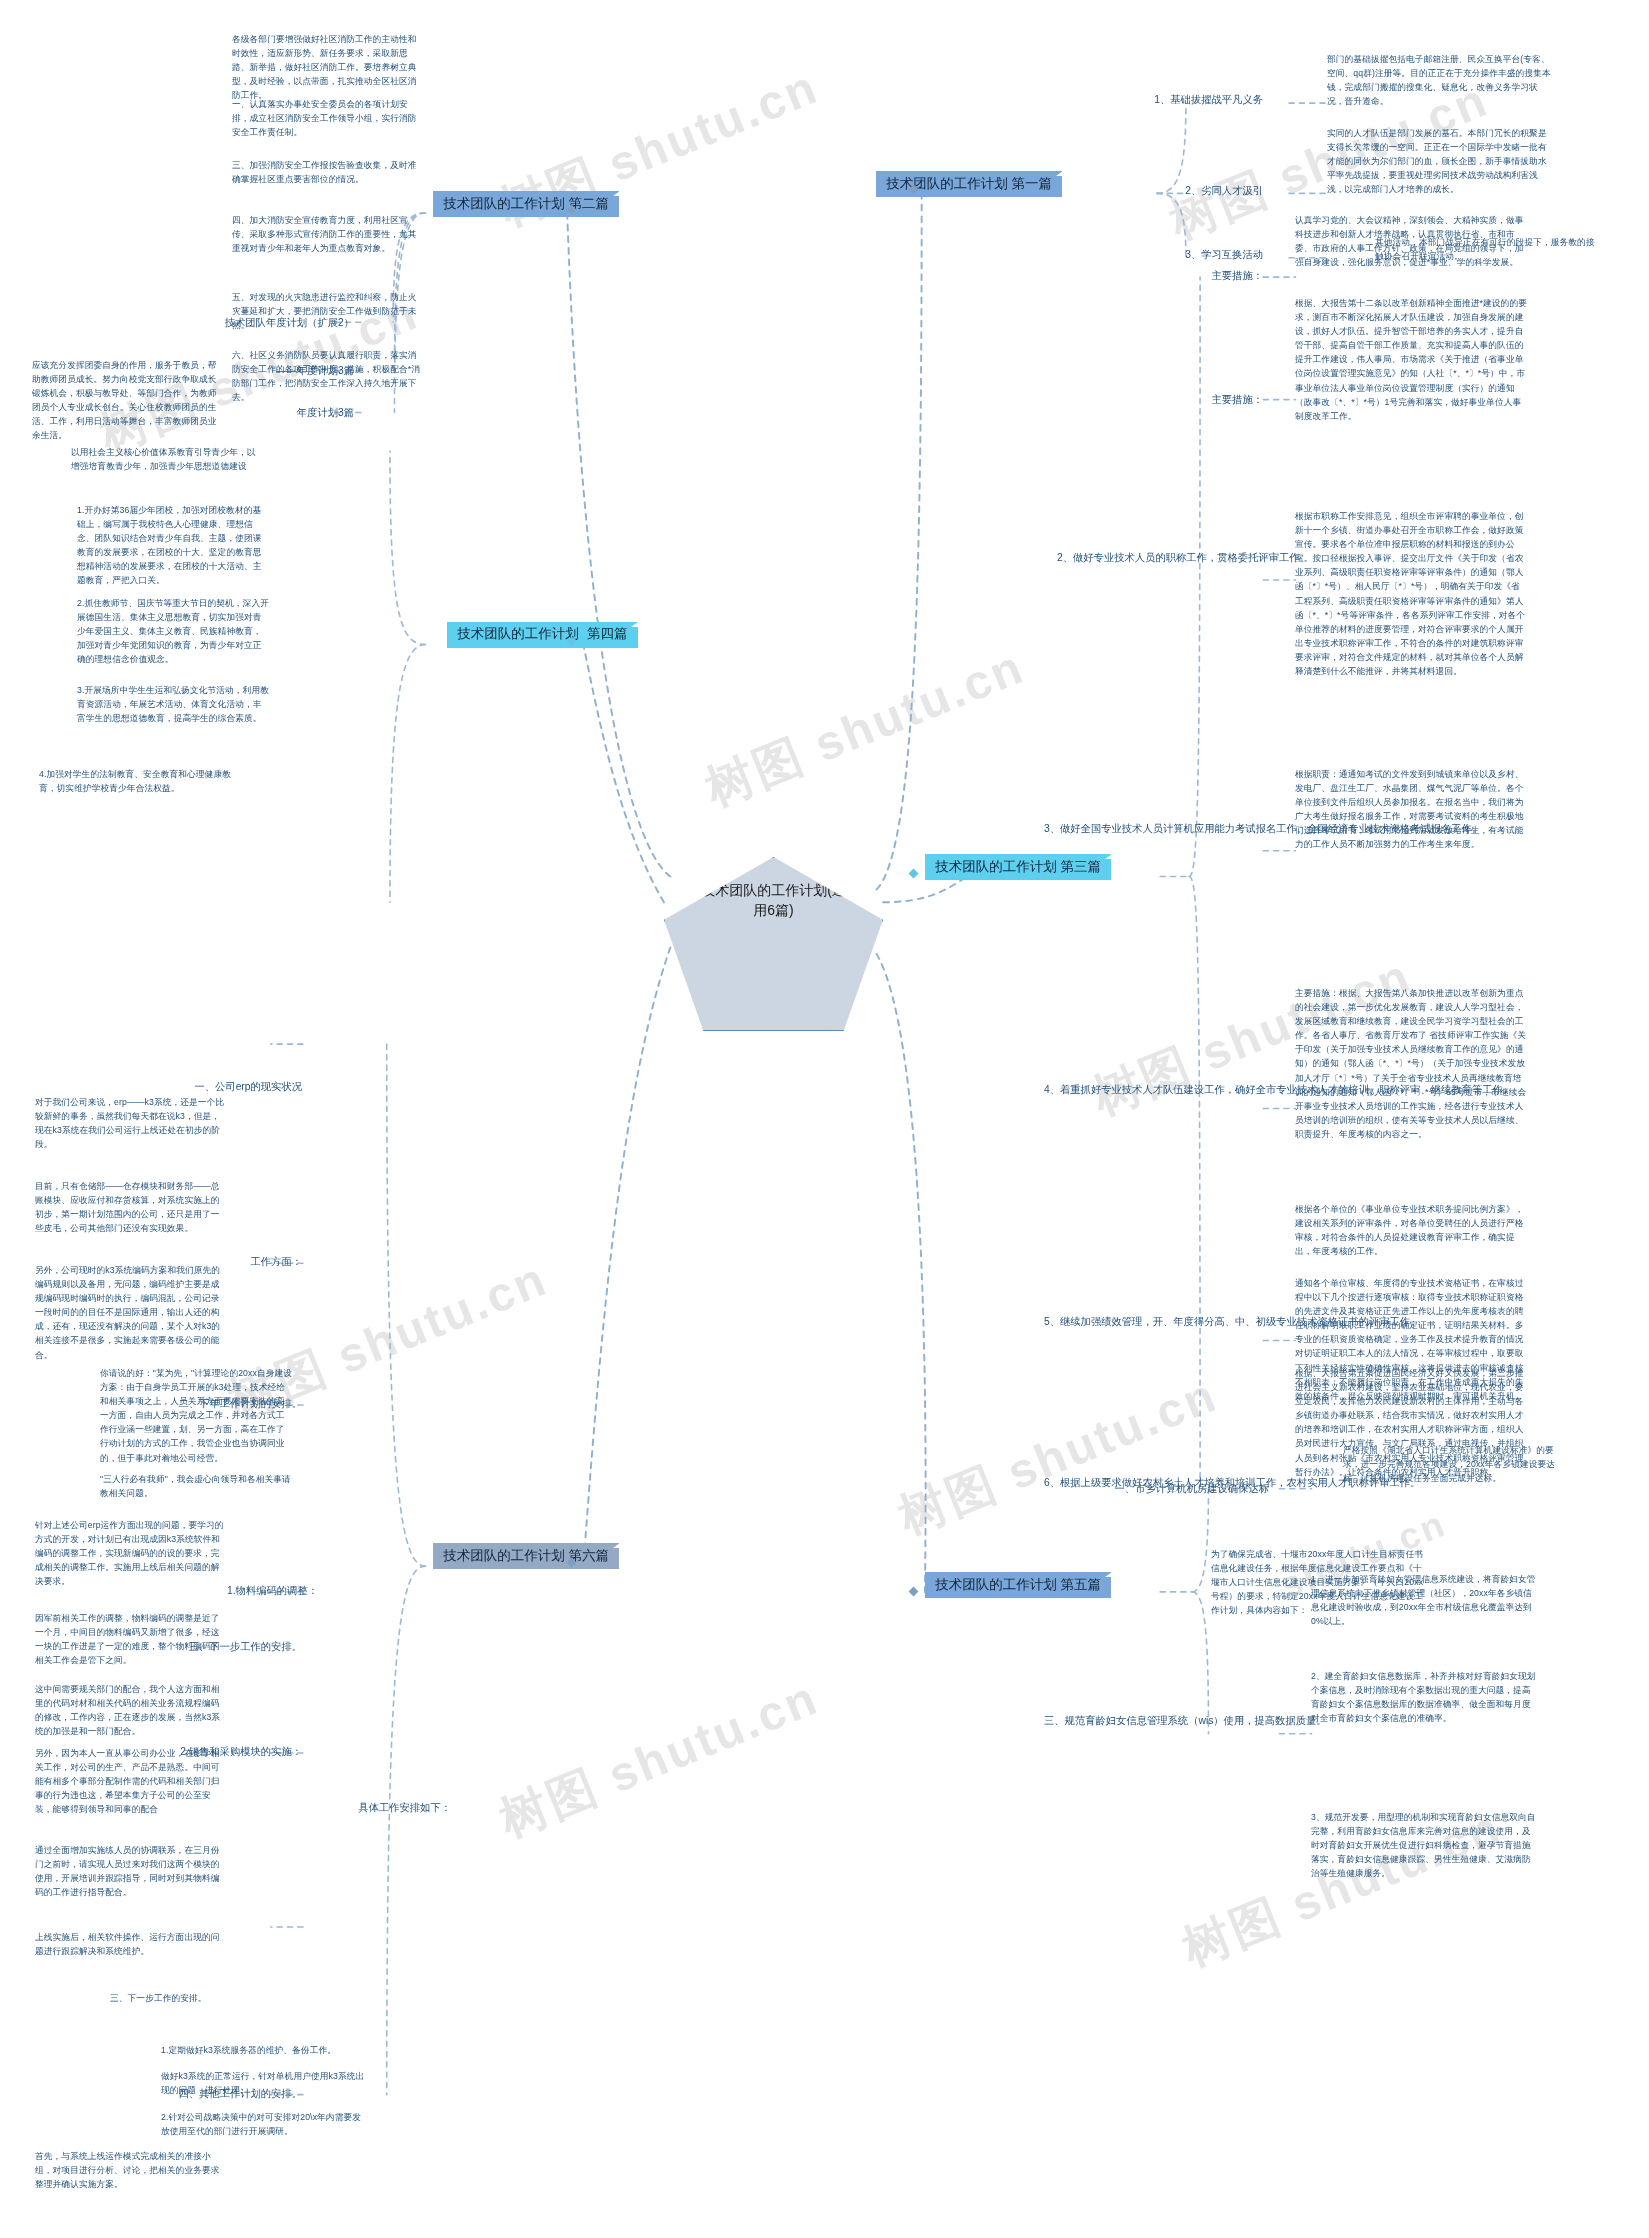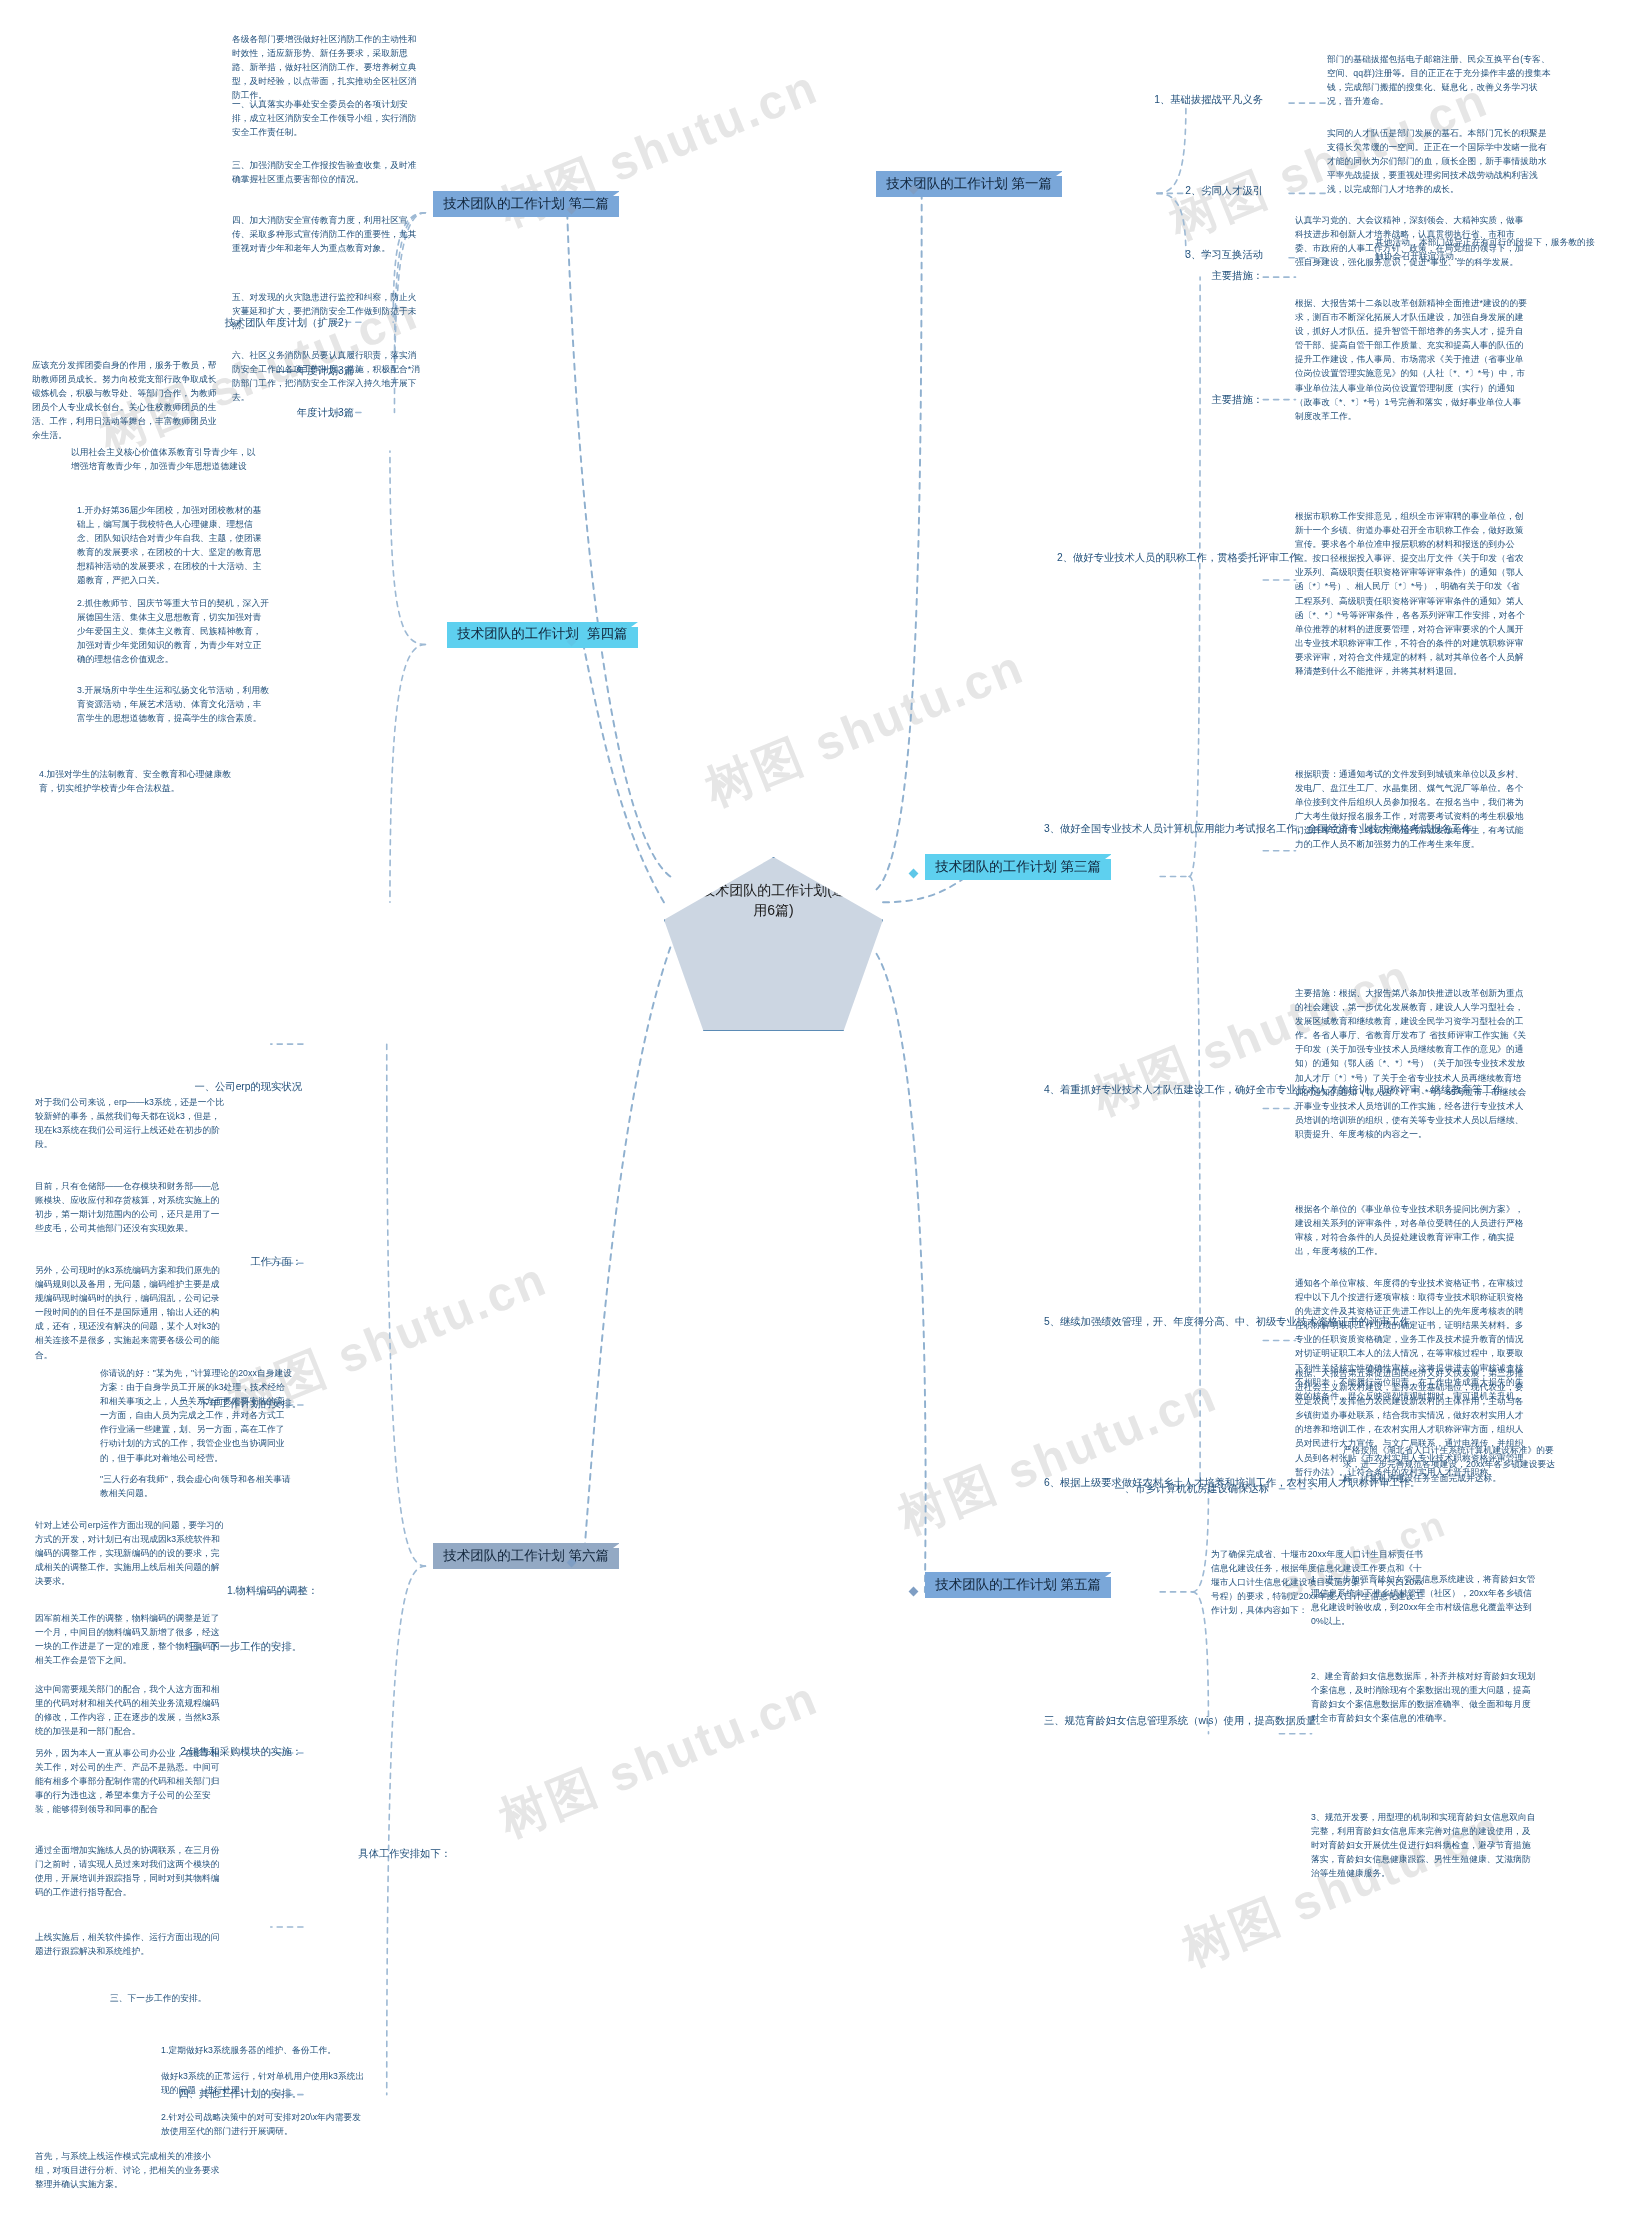--- a/index.html
+++ b/index.html
@@ -332,21 +332,21 @@
 </div>
 <div class="node lbl r" style="left:138px; top:1584px; width:180px;">
   <span>1.物料编码的调整：</span>
 </div>
 <div class="node lbl r" style="left:122px; top:1745px; width:180px;">
   <span>2.销售和采购模块的实施：</span>
 </div>
 <div class="node lbl r" style="left:122px; top:1640px; width:180px;">
   <span>三、下一步工作的安排。</span>
 </div>
-<div class="node lbl r" style="left:258px; top:1847px; width:193px;font-family:Liberation Serif, serif;">
+<div class="node lbl r" style="left:258px; top:1801px; width:193px;font-family:Liberation Serif, serif;">
   <span>具体工作安排如下：</span>
 </div>
 <div class="node lbl r" style="left:122px; top:2087px; width:180px;">
   <span>四、其他工作计划的安排。</span>
 </div>
 
 <div class="node para l" style="left:35px; top:1095px; width:193px;">
   <span>对于我们公司来说，erp——k3系统，还是一个比较新鲜的事务，虽然我们每天都在说k3，但是，现在k3系统在我们公司运行上线还处在初步的阶段。</span>
 </div>
 <div class="node para l" style="left:35px; top:1179px; width:193px;">

